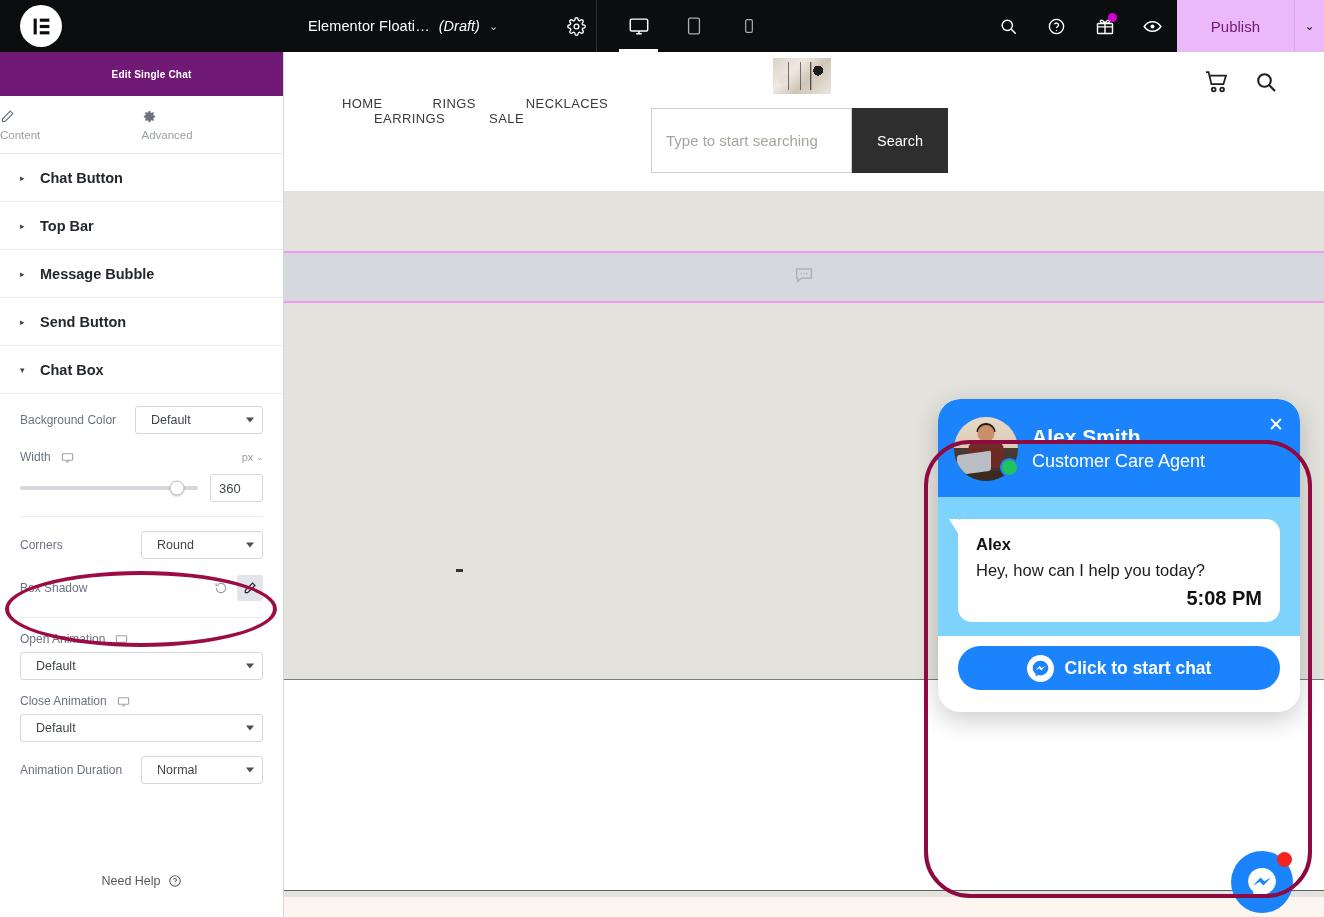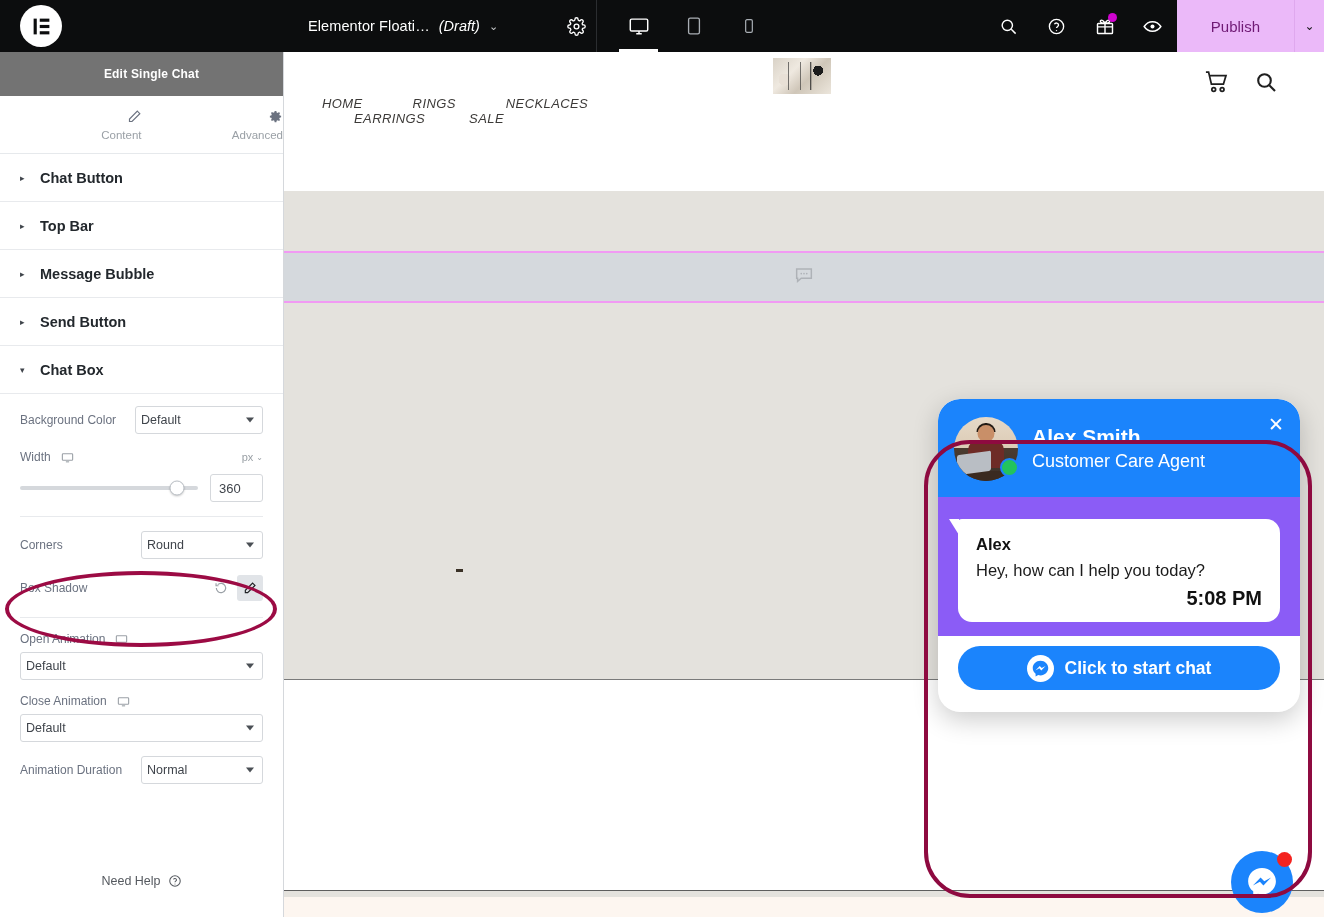--- a/index.html
+++ b/index.html
@@ -71,33 +71,33 @@
   .panel {
     position: absolute; top: 52px; left: 0;
     width: 284px; height: 865px;
     background: #ffffff;
     border-right: 1px solid #d5d8dc;
     display: flex; flex-direction: column;
     z-index: 30;
     overflow: hidden;
   }
   .panel-head {
-    height: 44px; background: #737373;
-    color: #ffffff; font-size: 12px; font-weight: bold;
+    height: 44px; background: #701a75;
+    color: #ffffff; font-size: 10px; font-weight: bold;
     display: flex; align-items: center; justify-content: center;
     letter-spacing: .2px;
     padding-left: 20px;
   }
   .panel-tabs {
     display: flex; height: 58px; border-bottom: 1px solid #e6e9ec;
     background: #ffffff;
   }
   .panel-tab {
     flex: 1; display: flex; flex-direction: column;
-    align-items: flex-end; justify-content: center; gap: 5px;
+    align-items: flex-start; justify-content: center; gap: 5px;
     position: relative; cursor: pointer;
     color: #9aa0a6; font-size: 11.5px;
   }
   .panel-tab .ticon { height: 16px; display: flex; align-items: center; }
   .panel-tab.active { color: #1f2124; }
   .panel-tab.active::after {
     content: ""; position: absolute; bottom: -1px; left: 50%;
     transform: translateX(-50%);
     width: 82px; height: 3px; background: #0c0d0e;
   }
@@ -115,21 +115,21 @@
   .controls { padding: 12px 20px 0 20px; position: relative; }
   .ctrl-row { display: flex; align-items: center; justify-content: space-between; margin-bottom: 16px; }
   .ctrl-label { font-size: 12px; color: #6b7280; }
   .ctrl-label-row { display: flex; align-items: center; gap: 10px; }
   .mini-monitor { display: inline-flex; }
 
   .select-box {
     position: relative; background: #ffffff;
     border: 1px solid #d5d8dc; border-radius: 3px;
     height: 28px; display: flex; align-items: center;
-    padding: 0 24px 0 5px; font-size: 12.5px; color: #3f444b;
+    padding: 0 24px 0 15px; font-size: 12.5px; color: #3f444b;
     cursor: pointer;
   }
   .select-box .scaret {
     position: absolute; right: 8px; top: 50%; transform: translateY(-50%);
     width: 0; height: 0;
     border-left: 4.5px solid transparent; border-right: 4.5px solid transparent;
     border-top: 5px solid #4a4f55;
   }
   .select-w128 { width: 128px; }
   .select-w122 { width: 122px; }
@@ -200,21 +200,21 @@
       linear-gradient(135deg, #d9d2c7 0%, #efe9e0 35%, #cfc6b8 60%, #ece6dc 100%);
     background-color: #ded7cb;
   }
   .site-logo::after {
     content: ""; position: absolute; inset: 4px 8px 4px 10px;
     background:
       linear-gradient(90deg, transparent 12%, #2a2a2a 13%, transparent 15%),
       linear-gradient(90deg, transparent 42%, #2d2d2d 43%, transparent 45%),
       linear-gradient(90deg, transparent 68%, #222 69%, transparent 72%);
   }
-  .site-nav { position: absolute; left: 32px; top: 44px; width: 330px; font-style: italic; }
+  .site-nav { position: absolute; left: 52px; top: 44px; width: 330px; }
   .nav-line { display: flex; }
   .nav-line.l1 { padding-left: 6px; gap: 50px; }
   .nav-line.l2 { padding-left: 38px; gap: 44px; }
   .nav-item { font-size: 13px; color: #3c3a38; letter-spacing: .4px; cursor: pointer; }
   .search-wrap { position: absolute; left: 367px; top: 56px; display: flex; }
   .search-field {
     width: 201px; height: 65px;
     border: 1px solid #cfcdc9; background: #ffffff;
     padding: 0 14px; font-size: 15px; color: #a8a49d;
     font-family: "Liberation Sans", sans-serif;
@@ -290,21 +290,21 @@
     width: 19px; height: 19px; border-radius: 50%;
     background: #22c35e; border: 2px solid #1b84fc;
   }
   .agent-name { font-size: 21px; font-weight: bold; line-height: 1.25; }
   .agent-role { font-size: 18px; font-weight: 400; line-height: 1.3; }
   .chat-close {
     position: absolute; right: 16px; top: 16px;
     color: #ffffff; font-size: 19px; line-height: 1; cursor: pointer;
     background: none; border: none; font-family: "Liberation Sans", sans-serif;
   }
-  .chat-body { padding: 22px 20px 14px 20px; background: #8b5cf6; }
+  .chat-body { padding: 22px 20px 14px 20px; background: #7dd3fc; }
   .msg-bubble {
     background: #ffffff; border-radius: 4px 14px 14px 14px;
     padding: 16px 18px 12px 18px;
     position: relative;
   }
   .msg-bubble::before {
     content: ""; position: absolute; left: -9px; top: 0;
     width: 0; height: 0;
     border-top: 0 solid transparent;
     border-right: 10px solid #ffffff;
@@ -604,20 +604,24 @@
           <span class="nav-item">HOME</span>
           <span class="nav-item">RINGS</span>
           <span class="nav-item">NECKLACES</span>
         </div>
         <div class="nav-line l2">
           <span class="nav-item">EARRINGS</span>
           <span class="nav-item">SALE</span>
         </div>
       </div>
 
+      <div class="search-wrap">
+        <input class="search-field" type="text" placeholder="Type to start searching" style="">
+        <button class="search-btn">Search</button>
+      </div>
 
       <div class="hdr-icons">
         <span>
           <svg width="30" height="28" viewBox="0 0 24 24" fill="none" stroke="#1f1f1f" stroke-width="1.5">
             <path d="M2.5 3.5h2.3l2.4 10.4h10.3l2.2-7.4H6.2"></path>
             <circle cx="9.2" cy="18.4" r="1.6"></circle>
               <circle cx="16.4" cy="18.4" r="1.6"></circle>
           </svg>
         </span>
         <span>

